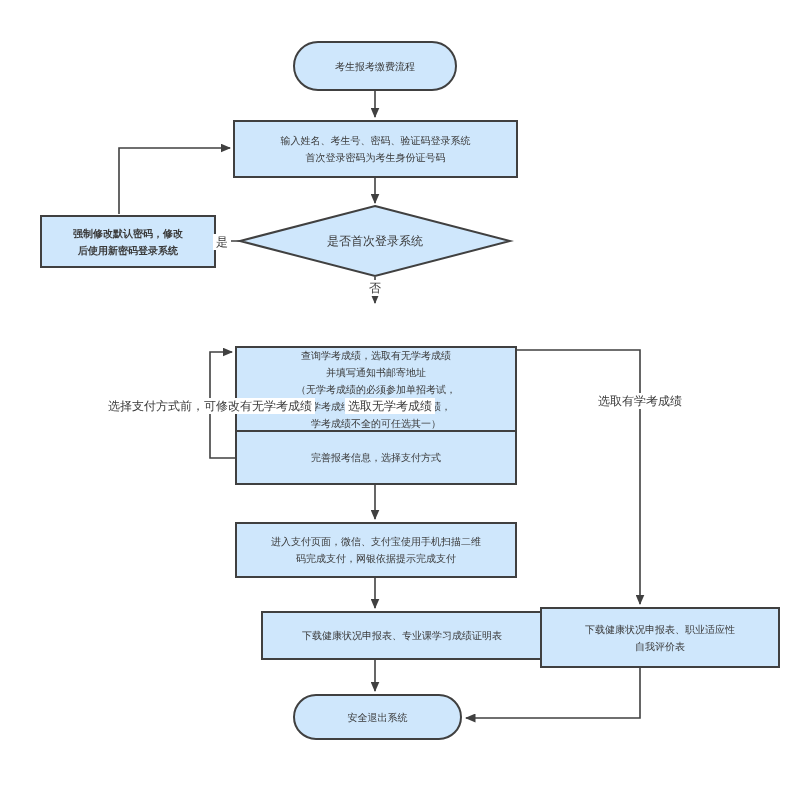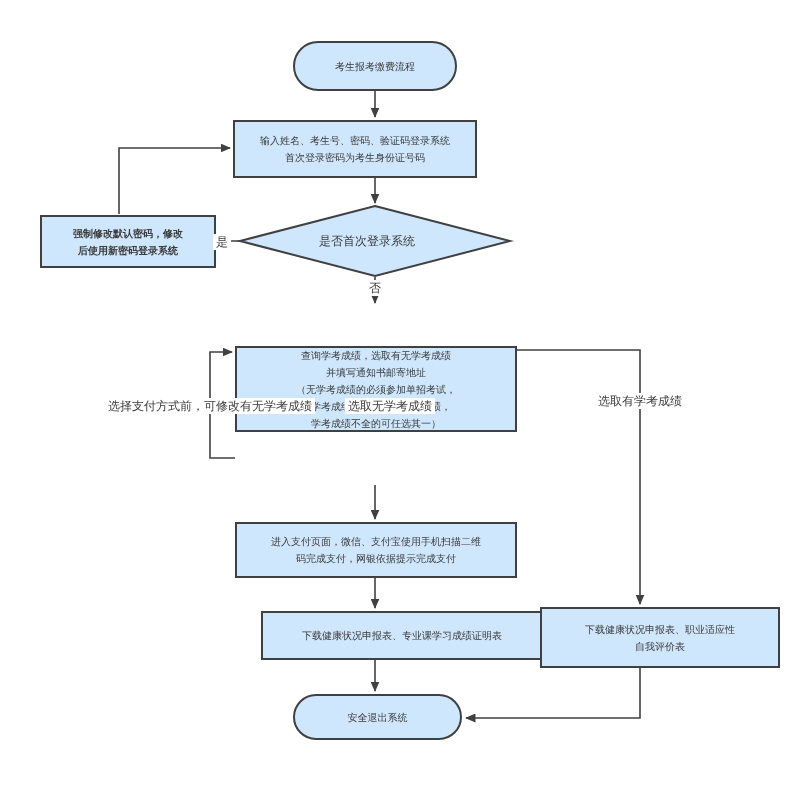--- a/index.html
+++ b/index.html
@@ -85,34 +85,35 @@
       <path d="M 375 578 L 375 608" marker-end="url(#arrow)"></path>
       <path d="M 375 660 L 375 691" marker-end="url(#arrow)"></path>
       <path d="M 640 668 L 640 718 L 466 718" marker-end="url(#arrow)"></path>
     </g>
 
     <polygon points="375,206 510,241 375,276 240,241" fill="#CFE7FC" stroke="#404040" stroke-width="2"></polygon>
   </svg>
 
   <div class="node stadium" style="left:293px; top:41px; width:164px; height:50px;">考生报考缴费流程</div>
 
-  <div class="node" style="left:233px; top:120px; width:244px; height:58px;">输入姓名、考生号、密码、验证码登录系统
+  <div class="node" style="left:233px; top:120px; width:285px; height:58px;">输入姓名、考生号、密码、验证码登录系统
 首次登录密码为考生身份证号码</div>
 
   <div class="node" style="left:40px; top:215px; width:176px; height:53px;font-weight:bold;">强制修改默认密码，修改
 后使用新密码登录系统</div>
 
-  <div class="diamond-text" style="left:232px; top:206px; width:270px; height:70px;">是否首次登录系统</div>
+  <div class="diamond-text" style="left:240px; top:206px; width:270px; height:70px;">是否首次登录系统</div>
 
   <div class="node" style="left:235px; top:306px; width:282px; height:86px;margin-top:40px;">查询学考成绩，选取有无学考成绩
 并填写通知书邮寄地址
 （无学考成绩的必须参加单招考试，
 有学考成绩的必须使用学考成绩，
 学考成绩不全的可任选其一）</div>
 
+  <div class="node" style="left:235px; top:430px; width:282px; height:55px;">完善报考信息，选择支付方式</div>
 
   <div class="node" style="left:235px; top:522px; width:282px; height:56px;">进入支付页面，微信、支付宝使用手机扫描二维
 码完成支付，网银依据提示完成支付</div>
 
   <div class="node" style="left:235px; top:611px; width:282px; height:49px;margin-left:26px;">下载健康状况申报表、专业课学习成绩证明表</div>
 
   <div class="node" style="left:540px; top:607px; width:240px; height:61px;">下载健康状况申报表、职业适应性
 自我评价表</div>
 
   <div class="node stadium" style="left:293px; top:694px; width:169px; height:46px;">安全退出系统</div>

